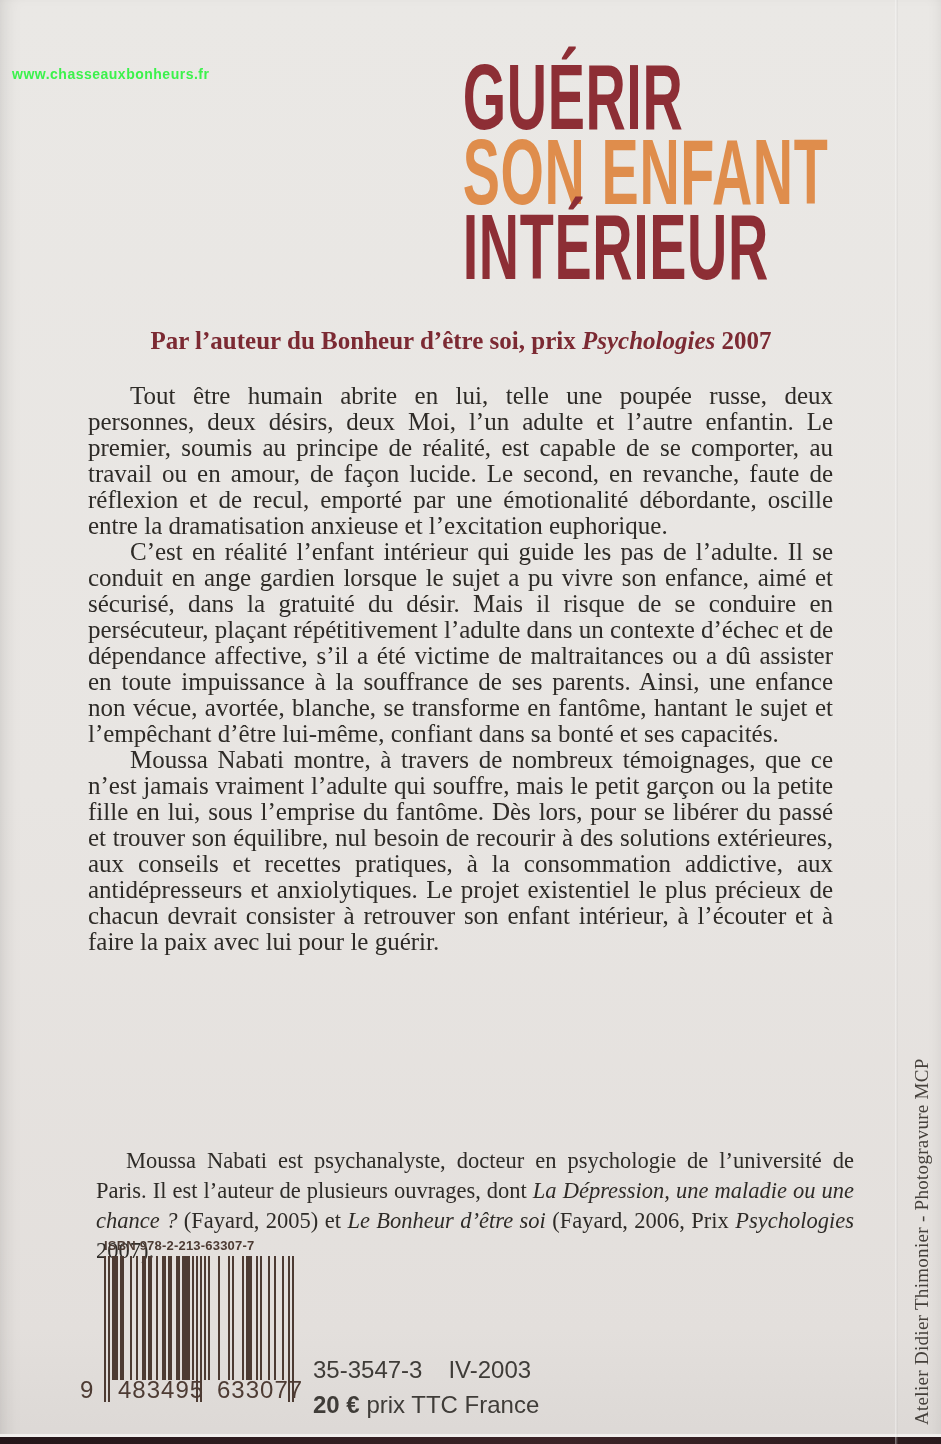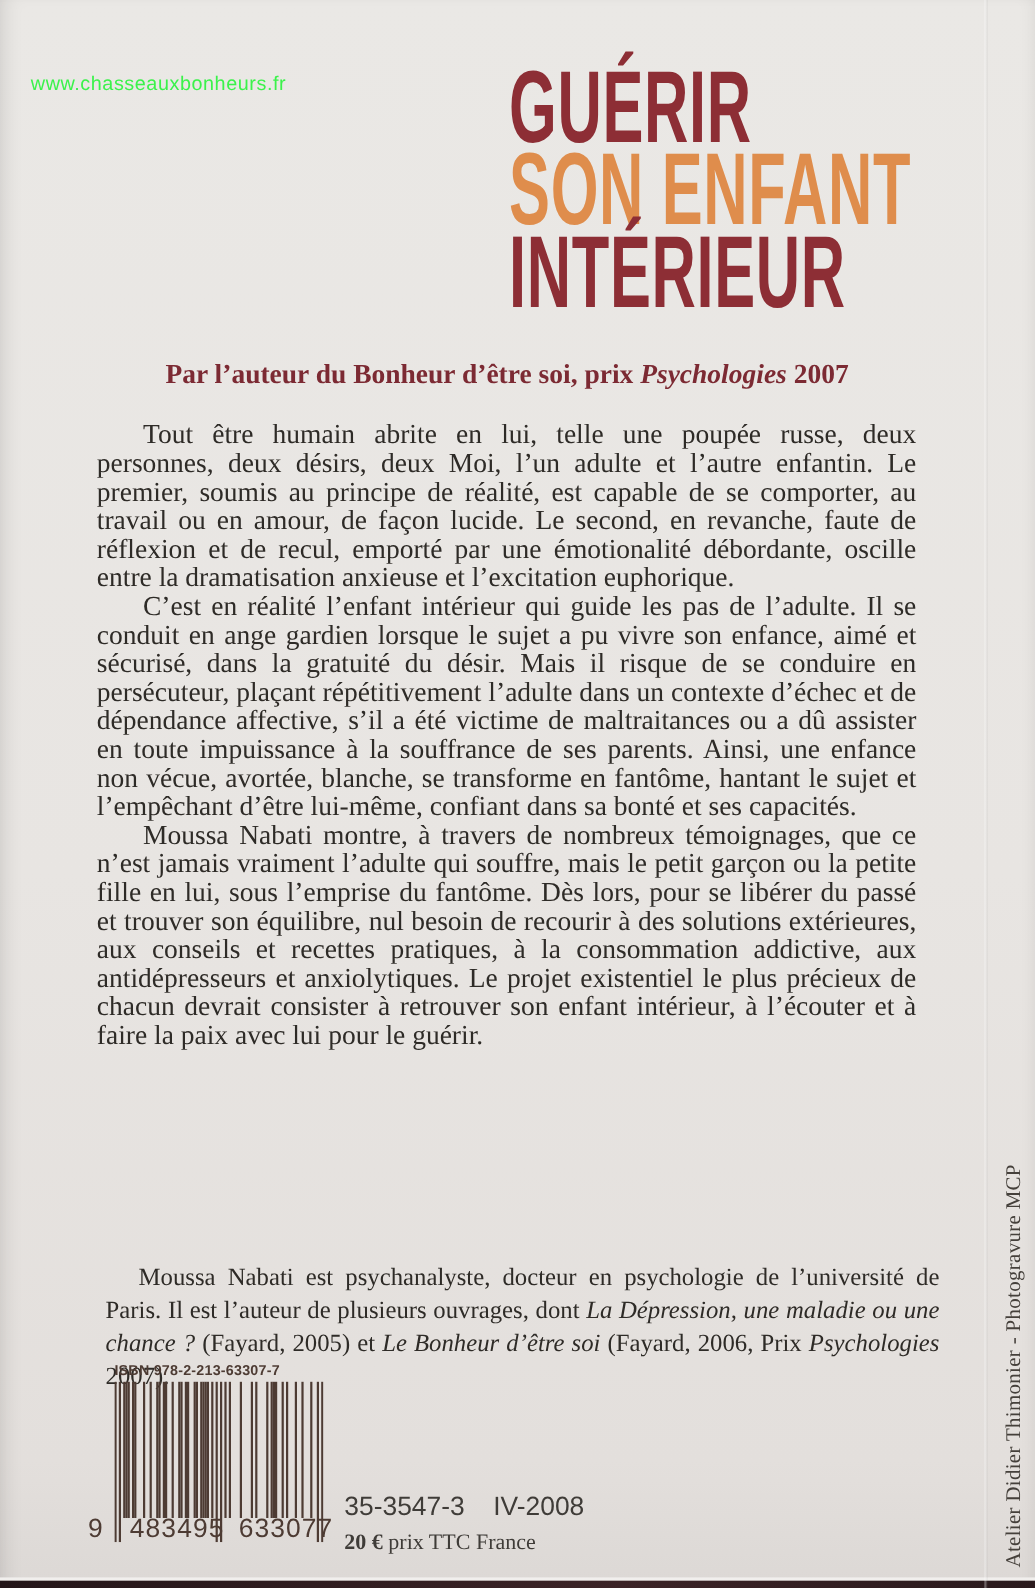--- a/index.html
+++ b/index.html
@@ -14,23 +14,23 @@
     background:linear-gradient(180deg,#eae8e5 0%,#e8e5e2 55%,#e3dfdc 92%,#dcd8d5 100%);
     box-shadow:inset 14px 0 22px -16px rgba(0,0,0,.18), inset -10px 0 18px -14px rgba(0,0,0,.12);
   }
   
   .page::after{
     content:"";position:absolute;top:0;bottom:0;left:895px;width:3px;
     background:linear-gradient(90deg,rgba(255,255,255,.45),rgba(0,0,0,.05));
     pointer-events:none;
   }
   .watermark{
-    position:absolute;left:28px;top:66px;
+    position:absolute;left:12px;top:66px;
     font-family:"Liberation Sans",sans-serif;
-    font-size:18px;font-weight:400;letter-spacing:.5px;
+    font-size:14px;font-weight:700;letter-spacing:.5px;
     color:var(--green);
   }
   .title-block{
     position:absolute;top:60px;right:113px;
     color:var(--title-red);
   }
   .title-line{
     display:block;
     font-family:"Liberation Sans",sans-serif;
     font-weight:bold;font-size:93px;line-height:75px;
@@ -72,22 +72,22 @@
   .bd-left{left:14px;}
   .bd-right{left:113px;}
   .print-codes{
     position:absolute;left:313px;top:1356px;
     font-family:"Liberation Sans",sans-serif;
     font-size:24px;color:var(--print-ink);
   }
   .print-codes .gap{display:inline-block;width:26px;}
   .price-line{
     position:absolute;left:313px;top:1391px;
-    font-family:Liberation Serif, serif;
-    font-size:20px;color:var(--print-ink);
+    font-family:Liberation Sans, sans-serif;
+    font-size:24px;color:var(--print-ink);
   }
   .price-line .price{font-weight:bold;}
   .credit-vertical{
     position:absolute;right:8px;top:1048px;height:388px;
     writing-mode:vertical-rl;transform:rotate(180deg);
     font-size:19px;color:#45403b;letter-spacing:.3px;
     text-align:center;white-space:nowrap;
   }
   .edge-light{position:absolute;left:0;right:0;bottom:7px;height:3px;background:#f1efed;}
   .edge-dark{position:absolute;left:0;right:0;bottom:0;height:7px;
@@ -168,21 +168,21 @@
         </svg>
       <div class="barcode-digits">
         <span class="bd-first">9</span>
         <span class="bd-left">483495</span>
         <span class="bd-right">633077</span>
       </div>
     </div>
   </div>
 
   <div class="print-codes">
-    <span>35-3547-3</span><span class="gap"></span><span>IV-2008</span>
+    <span>35-3547-3</span><span class="gap"></span><span>IV-2003</span>
   </div>
 
   <div class="price-line">
     <span class="price">20 €</span>
     <span>prix TTC France</span>
   </div>
 
   <div class="credit-vertical">Atelier Didier Thimonier - Photogravure MCP</div>
 
   <div class="edge-light"></div>

